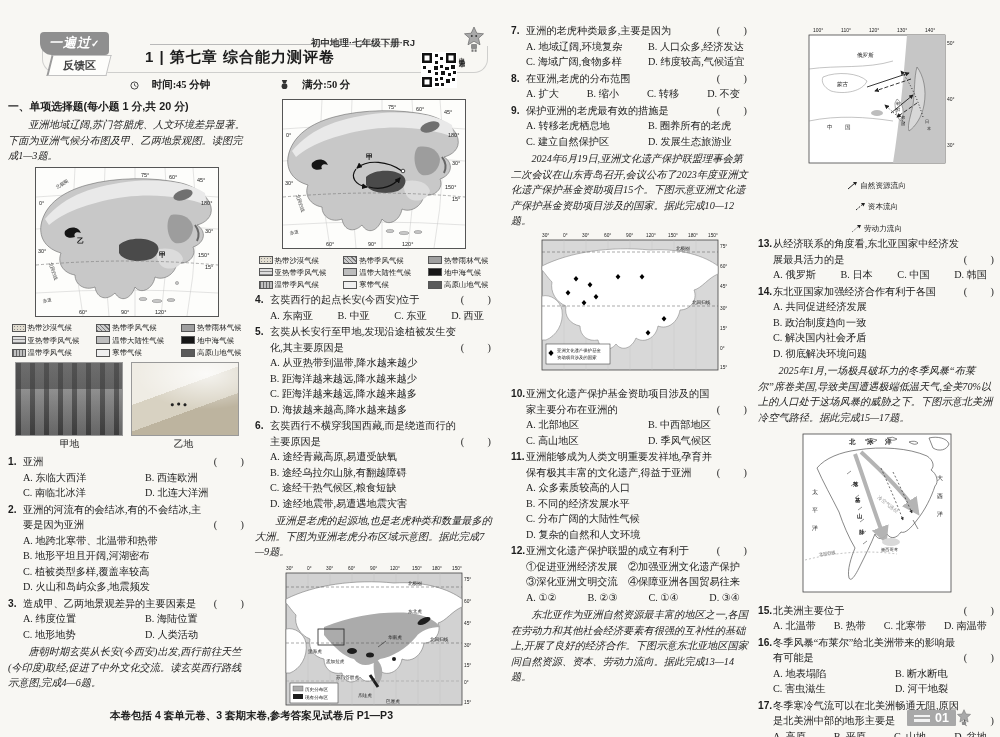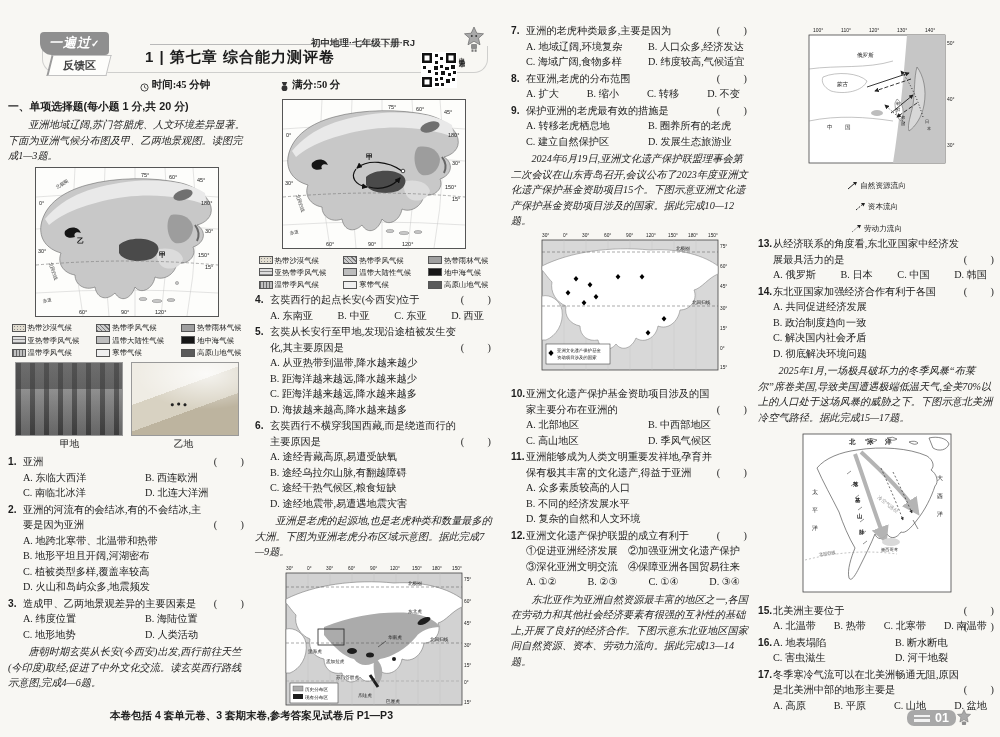--- a/index.html
+++ b/index.html
@@ -26,21 +26,21 @@
   .paper-title{position:absolute;left:55px;top:48px;width:370px;text-align:center;
          font-family:"Liberation Sans",sans-serif;font-weight:bold;font-size:15px;letter-spacing:1px;}
   .title-frame{position:absolute;left:42px;top:46px;width:444px;height:26px;
          border:1px solid #cfcfcd;border-top:none;border-radius:0 0 14px 14px;}
   .qr-wrap{position:absolute;right:38px;top:52px;display:flex;gap:2px;}
   .qr{width:36px;height:36px;background:#fff;}
   .qr-cap{writing-mode:vertical-rl;font-size:6.5px;color:#222;letter-spacing:1px;line-height:1;}
   .mascot{position:absolute;right:18px;top:26px;}
   .meta-row{position:absolute;left:0;top:78px;width:480px;display:flex;justify-content:center;gap:70px;
          font-size:10.5px;font-weight:bold;}
-  .meta-item{display:flex;align-items:flex-end;gap:3px;}
+  .meta-item{display:flex;align-items:center;gap:13px;}
 
   
   .cols{display:flex;gap:10px;padding-left:8px;}
   .half-right .cols{padding-left:6px;padding-top:22px;}
   .col{width:237px;flex:none;font-size:10.2px;line-height:1.52;}
   .sec-head{font-family:"Liberation Sans",sans-serif;font-weight:bold;font-size:10.8px;margin:2px 0 3px 0;}
   .passage{font-style:italic;text-indent:2em;margin:2px 0;}
   .question{position:relative;padding-left:15px;margin:1px 0;}
   .qnum{position:absolute;left:0;top:0;font-family:"Liberation Sans",sans-serif;font-weight:bold;}
   .stem{position:relative;padding-right:36px;}
@@ -83,21 +83,21 @@
   .photo-caps span{width:106px;text-align:center;}
 
   .flow-leg{display:flex;justify-content:center;gap:10px;font-family:"Liberation Sans",sans-serif;
         font-size:7.6px;align-items:center;margin-top:0;flex-direction:column;}
   .flow-leg .fl{display:flex;align-items:center;gap:2px;}
 
   
   .foot-note{position:absolute;left:0;bottom:14px;width:503px;text-align:center;
         font-family:"Liberation Sans",sans-serif;font-weight:bold;font-size:10.5px;}
   .page-badge{position:absolute;right:28px;bottom:10px;display:flex;align-items:center;}
-  .badge-box{background:#a8a8a8;border-radius:7px;color:#fff;display:flex;align-items:center;
+  .badge-box{background:#a8a8a8;border-radius:1px;color:#fff;display:flex;align-items:center;
         gap:5px;padding:2px 7px;}
   .badge-mini{display:flex;flex-direction:column;gap:2px;}
   .badge-mini i{display:block;width:16px;height:2.5px;background:rgba(255,255,255,.85);}
   .badge-num{font-family:"Liberation Sans",sans-serif;font-weight:bold;font-size:12.5px;line-height:1;}
   svg text{font-family:"Liberation Sans",sans-serif;}
 </style>
 </head>
 <body>
 
 <div class="page">
@@ -609,20 +609,21 @@
                 <span class="opt">C. 高山地区</span>
                 <span class="opt">D. 季风气候区</span>
               </div>
             </div>
             <div class="question">
               <span class="qnum">11.</span>
               <div class="stem"><span class="stem-text">亚洲能够成为人类文明重要发祥地,孕育并保有极其丰富的文化遗产,得益于亚洲</span><span class="bracket">(　　)</span></div>
               <div class="opts cols-1">
                 <span class="opt">A. 众多素质较高的人口</span>
                 <span class="opt">B. 不同的经济发展水平</span>
+                <span class="opt">C. 分布广阔的大陆性气候</span>
                 <span class="opt">D. 复杂的自然和人文环境</span>
               </div>
             </div>
             <div class="question">
               <span class="qnum">12.</span>
               <div class="stem"><span class="stem-text">亚洲文化遗产保护联盟的成立有利于</span><span class="bracket">(　　)</span></div>
               <div class="subline">①促进亚洲经济发展　②加强亚洲文化遗产保护</div>
               <div class="subline">③深化亚洲文明交流　④保障亚洲各国贸易往来</div>
               <div class="opts cols-4">
                 <span class="opt">A. ①②</span>
@@ -804,21 +805,21 @@
               <div class="stem"><span class="stem-text">北美洲主要位于</span><span class="bracket">(　　)</span></div>
               <div class="opts cols-4">
                 <span class="opt">A. 北温带</span>
                 <span class="opt">B. 热带</span>
                 <span class="opt">C. 北寒带</span>
                 <span class="opt">D. 南温带</span>
               </div>
             </div>
             <div class="question">
               <span class="qnum">16.</span>
-              <div class="stem"><span class="bracket">(　　)</span></div>
+              <div class="stem"><span class="stem-text">冬季风暴“布莱尔”给北美洲带来的影响最有可能是</span><span class="bracket">(　　)</span></div>
               <div class="opts cols-2">
                 <span class="opt">A. 地表塌陷</span>
                 <span class="opt">B. 断水断电</span>
                 <span class="opt">C. 害虫滋生</span>
                 <span class="opt">D. 河干地裂</span>
               </div>
             </div>
             <div class="question">
               <span class="qnum">17.</span>
               <div class="stem"><span class="stem-text">冬季寒冷气流可以在北美洲畅通无阻,原因是北美洲中部的地形主要是</span><span class="bracket">(　　)</span></div>

